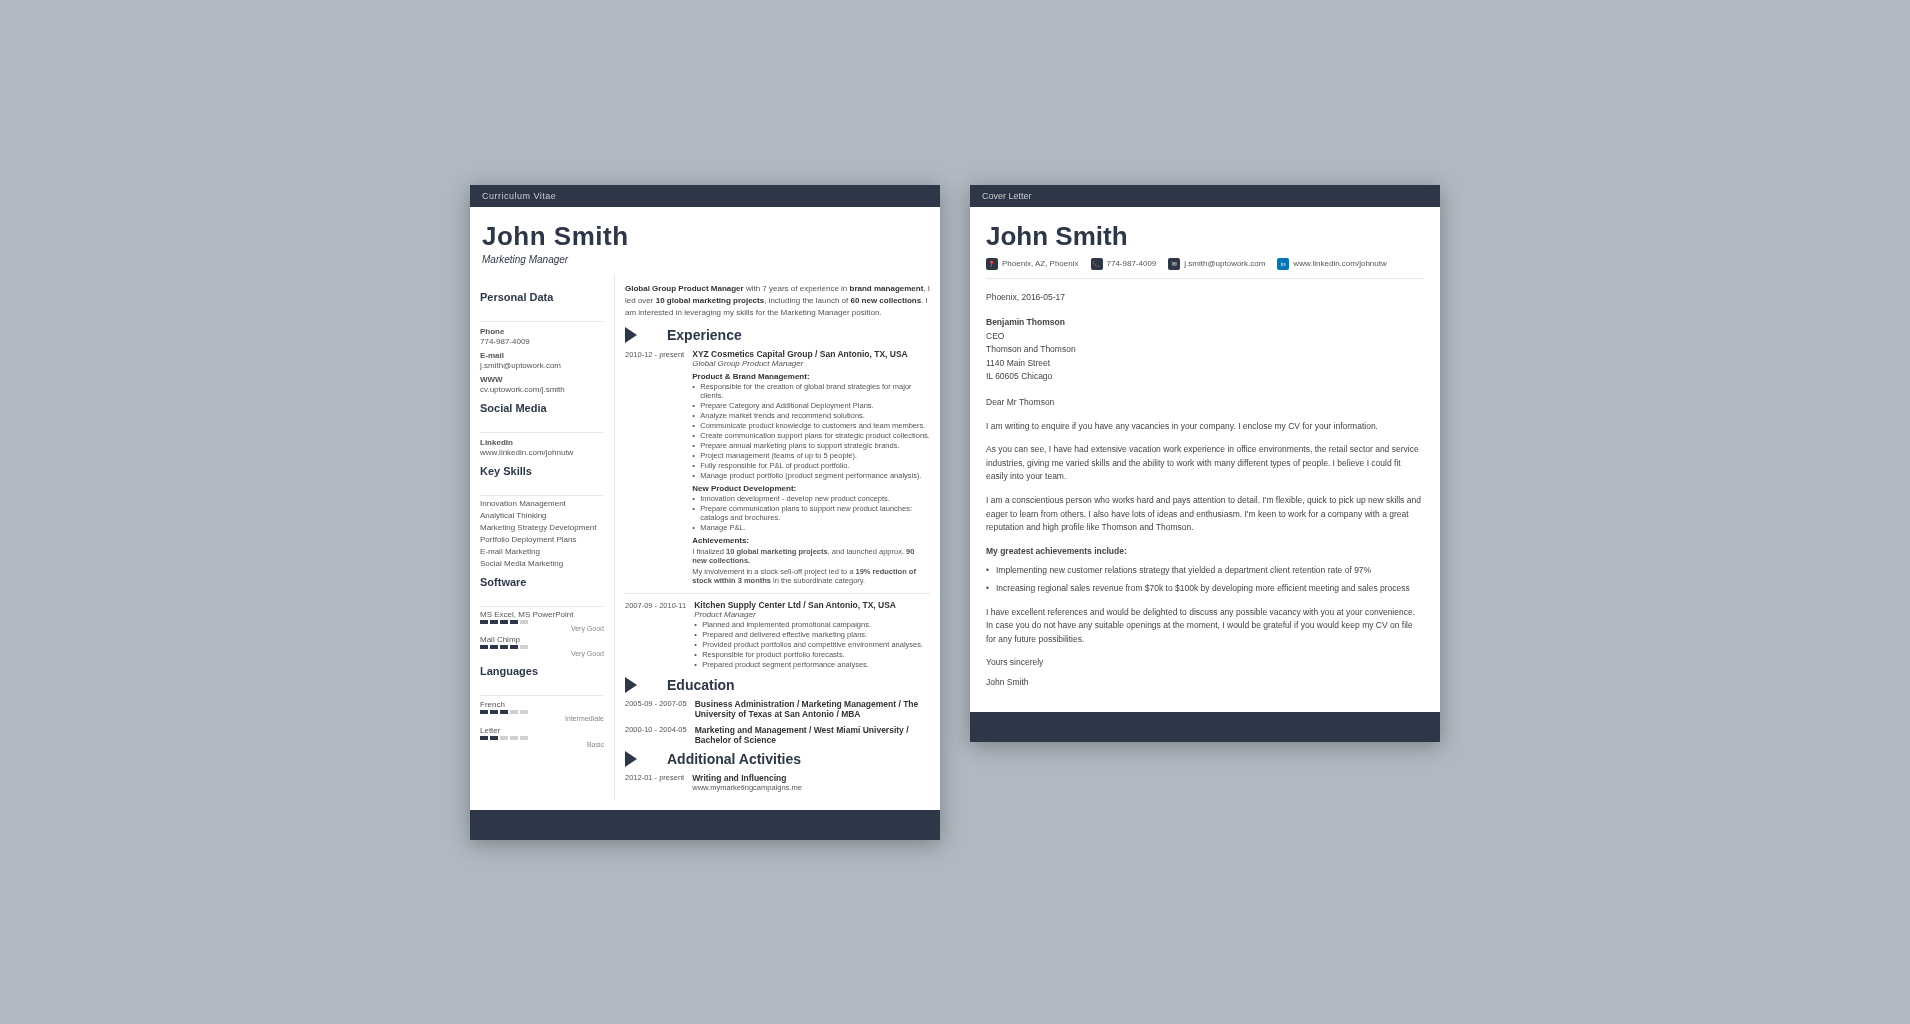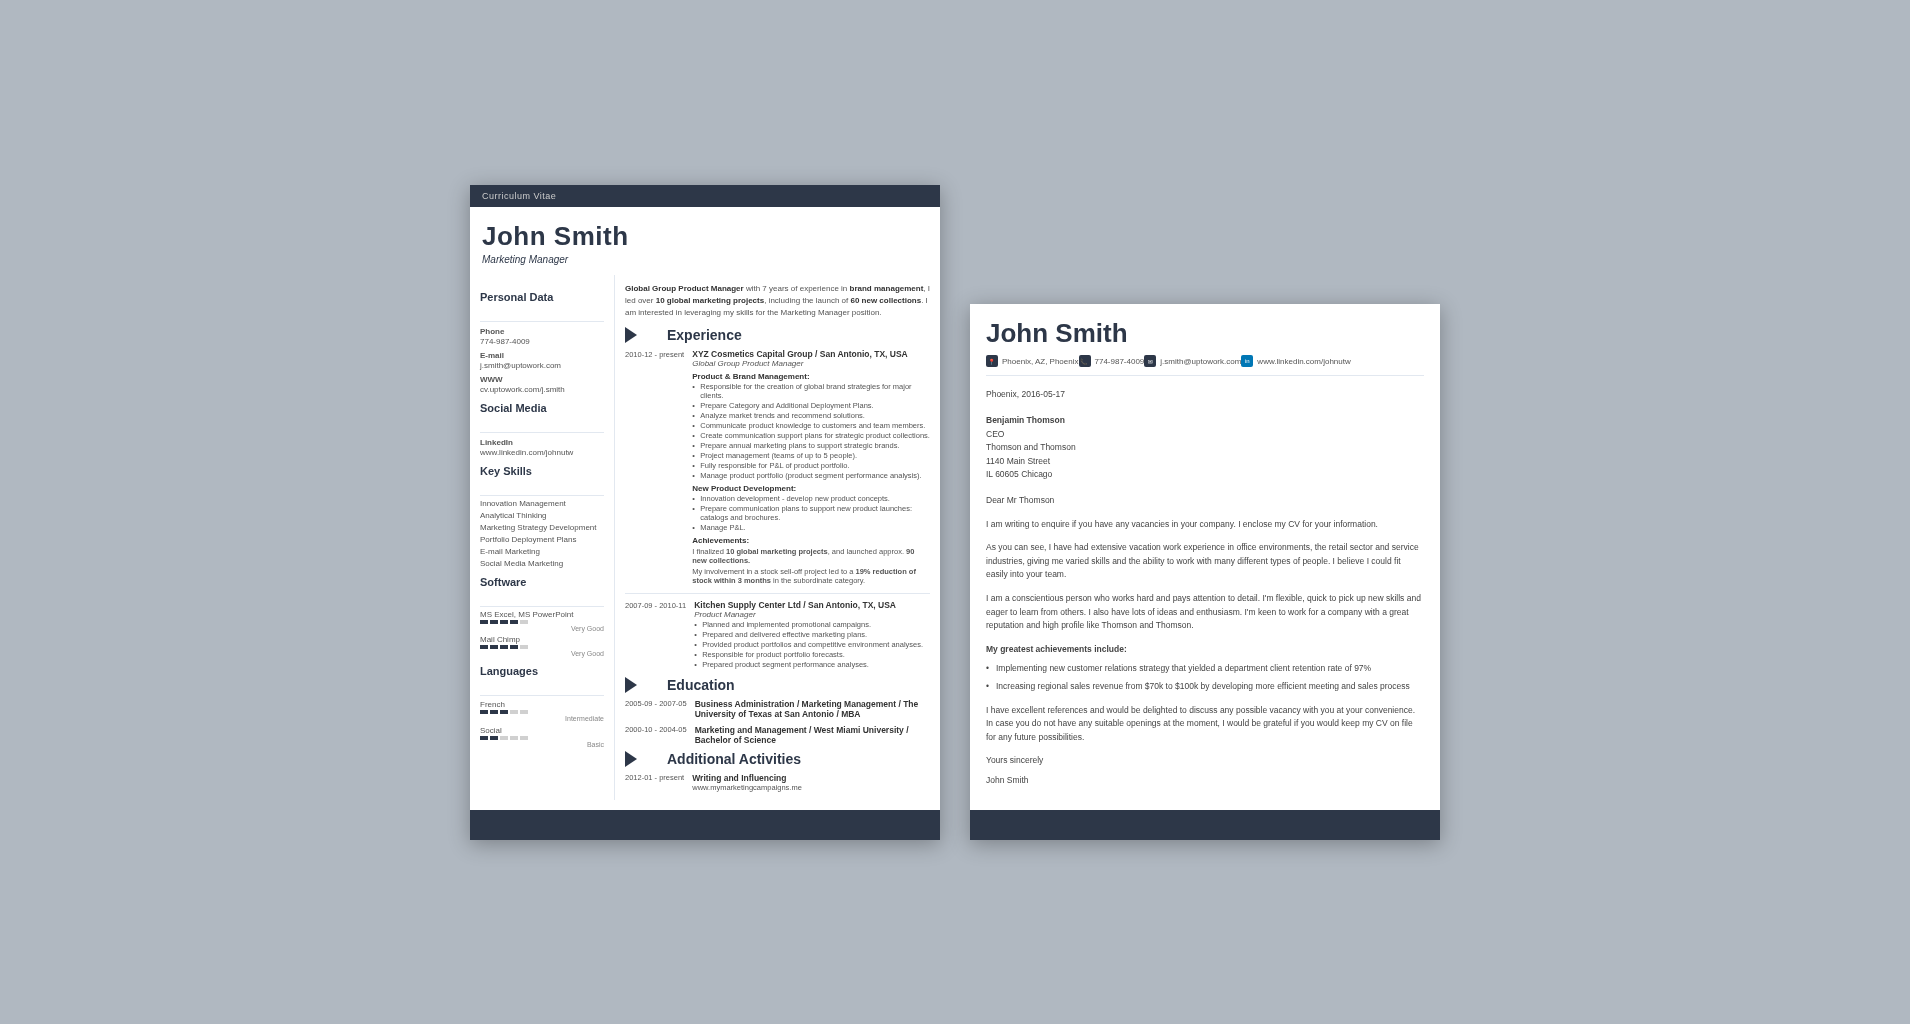--- a/index.html
+++ b/index.html
@@ -8,21 +8,21 @@
       display: flex;
       justify-content: center;
       align-items: center;
       min-height: 100vh;
       font-family: Arial, sans-serif;
       padding: 40px 20px;
     }
     .documents-container {
       display: flex;
       gap: 30px;
-      align-items: flex-end;
+      align-items: flex-start;
     }
 
     
     .cv-document {
       width: 470px;
       background: #fff;
       box-shadow: 0 4px 20px rgba(0,0,0,0.3);
       position: relative;
     }
     .cv-header-bar {
@@ -266,20 +266,21 @@
     .cl-name-section {
       padding: 14px 16px 8px 16px;
     }
     .cl-name {
       font-size: 26px;
       font-weight: bold;
       color: #2d3748;
     }
     .cl-contact-row {
       display: flex;
+      gap: 12px;
       margin-top: 6px;
       flex-wrap: wrap;
       align-items: center;
     }
     .cl-contact-item {
       display: flex;
       align-items: center;
       gap: 4px;
       font-size: 8px;
       color: #555;
@@ -423,21 +424,21 @@
           <div class="rating-bar">
             <div class="rating-dot filled"></div>
             <div class="rating-dot filled"></div>
             <div class="rating-dot filled"></div>
             <div class="rating-dot empty"></div>
             <div class="rating-dot empty"></div>
           </div>
           <div class="rating-label">Intermediate</div>
         </div>
         <div class="lang-item">
-          <div>Social</div>
+          <div>Letter</div>
           <div class="rating-bar">
             <div class="rating-dot filled"></div>
             <div class="rating-dot filled"></div>
             <div class="rating-dot empty"></div>
             <div class="rating-dot empty"></div>
             <div class="rating-dot empty"></div>
           </div>
           <div class="rating-label">Basic</div>
         </div>
       </div>
@@ -522,20 +523,21 @@
             <div class="act-title">Writing and Influencing</div>
             <div class="act-url">www.mymarketingcampaigns.me</div>
           </div>
         </div>
       </div>
     </div>
     <div class="cv-footer"></div>
   </div>
 
   <div class="cl-document">
+    <div class="cl-header-bar">Cover Letter</div>
     <div class="cl-name-section">
       <div class="cl-name">John Smith</div>
       <div class="cl-contact-row">
         <div class="cl-contact-item">
           <div class="contact-icon">📍</div>
           <span>Phoenix, AZ, Phoenix</span>
         </div>
         <div class="cl-contact-item">
           <div class="contact-icon">📞</div>
           <span>774-987-4009</span>

